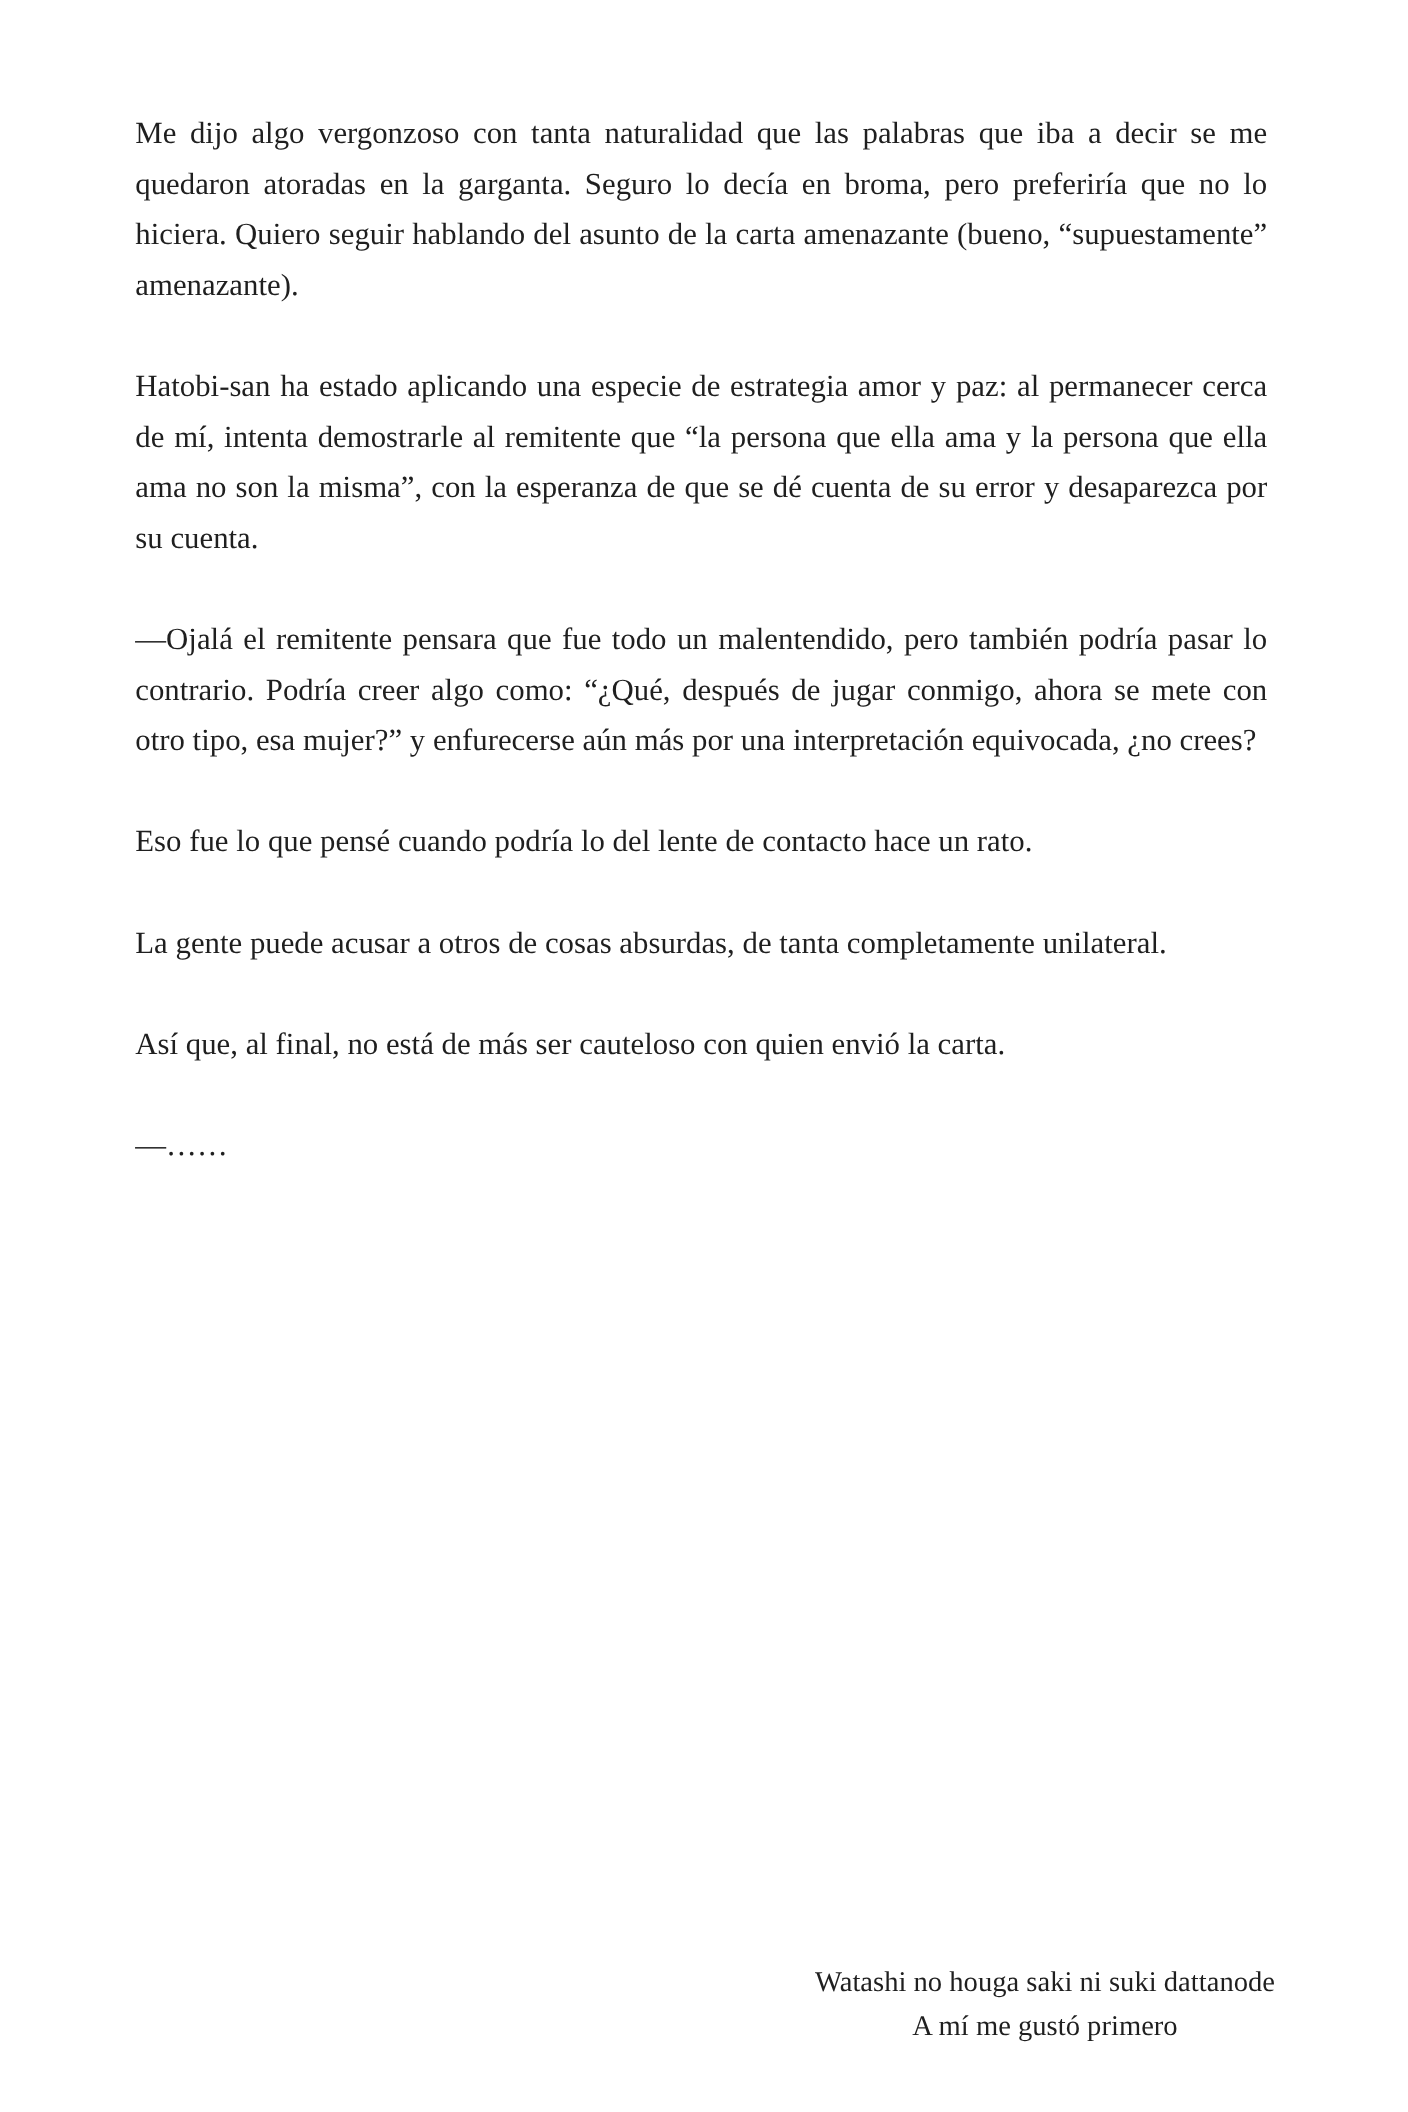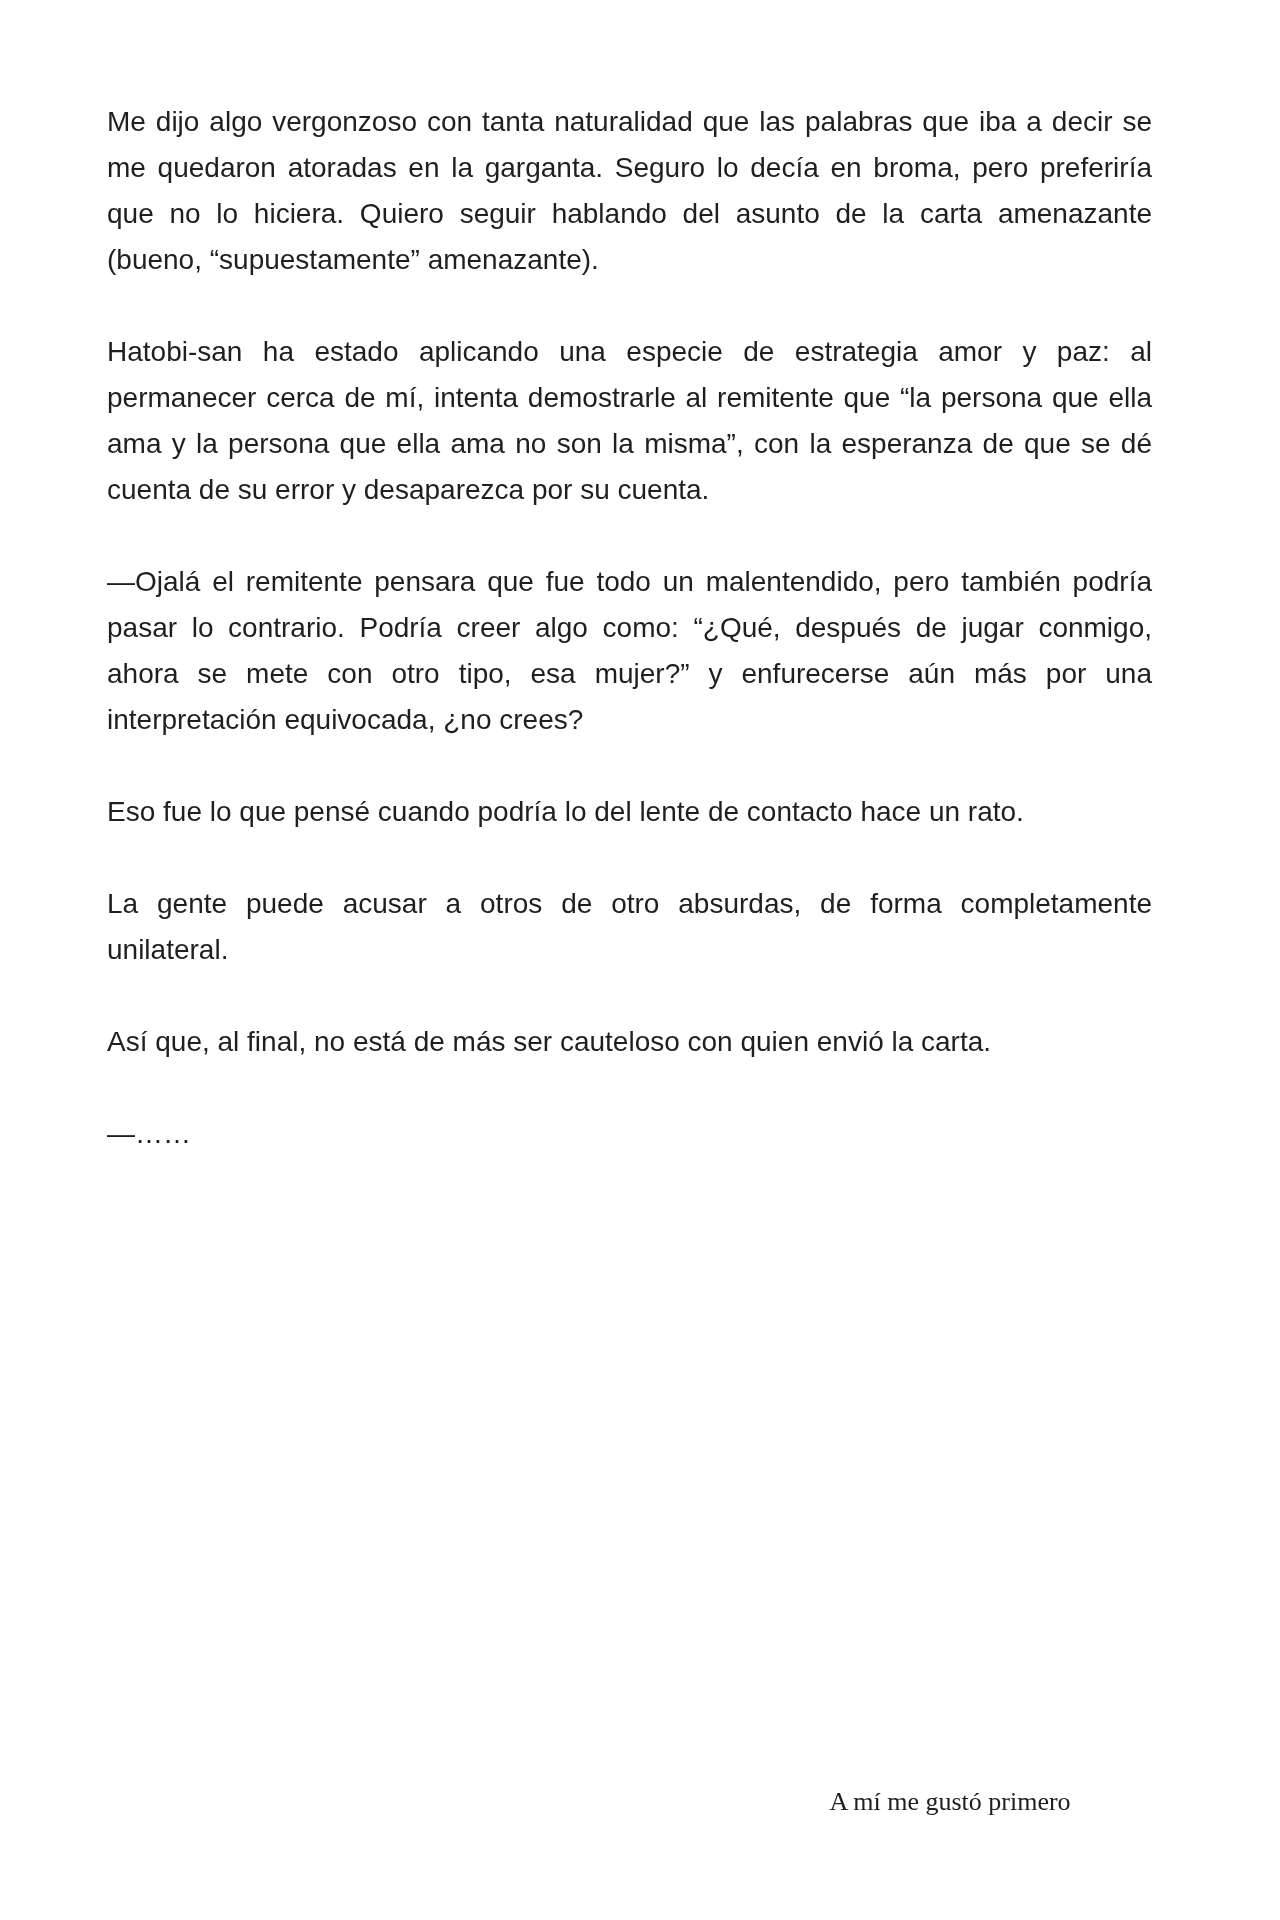--- a/index.html
+++ b/index.html
@@ -19,22 +19,23 @@
     position: absolute;
     top: 99px;
     left: 107px;
     width: 1045px;
     color: #1f1f1f;
     font-size: 28px;
     line-height: 46px;
     text-align: justify;
   }
   .content p {
-    margin: 0 0 46px 0;
+    margin: 0 0 46px 16px;
     padding: 0;
+    font-family: Liberation Serif, serif;
   }
   .footer {
     position: absolute;
     top: 1782px;
     right: 80px;
     width: 500px;
     text-align: center;
     color: #1f1f1f;
     font-family: "Liberation Serif", serif;
     font-size: 26px;
@@ -44,22 +45,23 @@
 </head>
 <body>
 
 <div class="page">
 
   <div class="content">
     <p>Me dijo algo vergonzoso con tanta naturalidad que las palabras que iba a decir se me quedaron atoradas en la garganta. Seguro lo decía en broma, pero preferiría que no lo hiciera. Quiero seguir hablando del asunto de la carta amenazante (bueno, “supuestamente” amenazante).</p>
     <p>Hatobi-san ha estado aplicando una especie de estrategia amor y paz: al permanecer cerca de mí, intenta demostrarle al remitente que “la persona que ella ama y la persona que ella ama no son la misma”, con la esperanza de que se dé cuenta de su error y desaparezca por su cuenta.</p>
     <p>—Ojalá el remitente pensara que fue todo un malentendido, pero también podría pasar lo contrario. Podría creer algo como: “¿Qué, después de jugar conmigo, ahora se mete con otro tipo, esa mujer?” y enfurecerse aún más por una interpretación equivocada, ¿no crees?</p>
     <p>Eso fue lo que pensé cuando podría lo del lente de contacto hace un rato.</p>
-    <p>La gente puede acusar a otros de otro absurdas, de forma completamente unilateral.</p>
+    <p>La gente puede acusar a otros de cosas absurdas, de tanta completamente unilateral.</p>
     <p>Así que, al final, no está de más ser cauteloso con quien envió la carta.</p>
     <p>—……</p>
   </div>
 
   <div class="footer">
+    <div>Watashi no houga saki ni suki dattanode</div>
     <div>A mí me gustó primero</div>
   </div>
 
 </div>
 
 </body></html>

